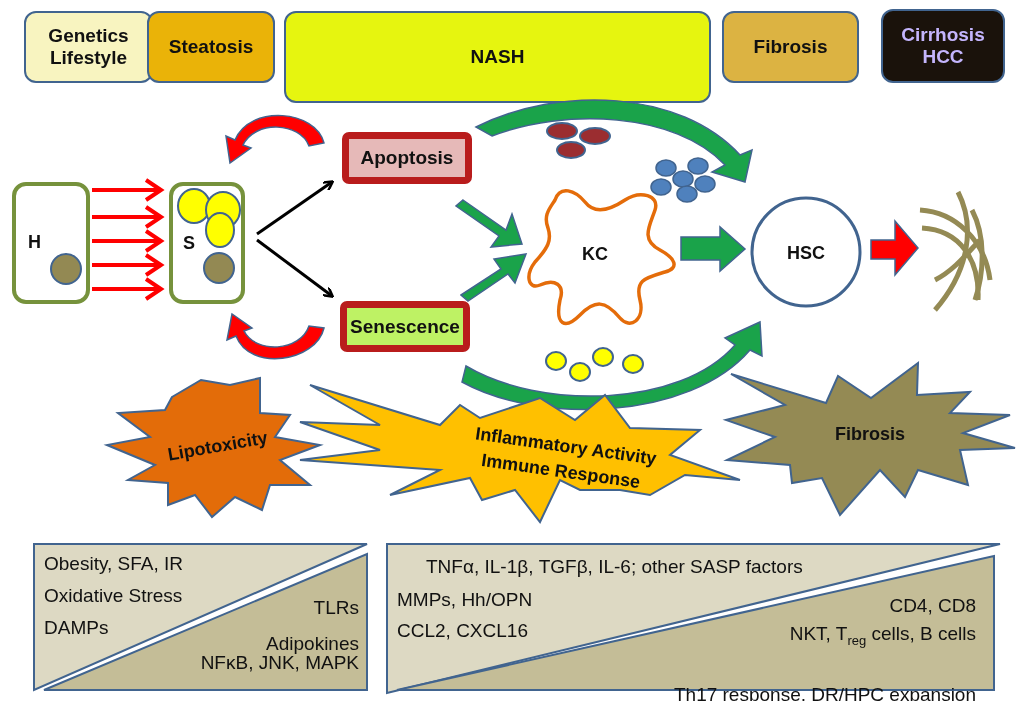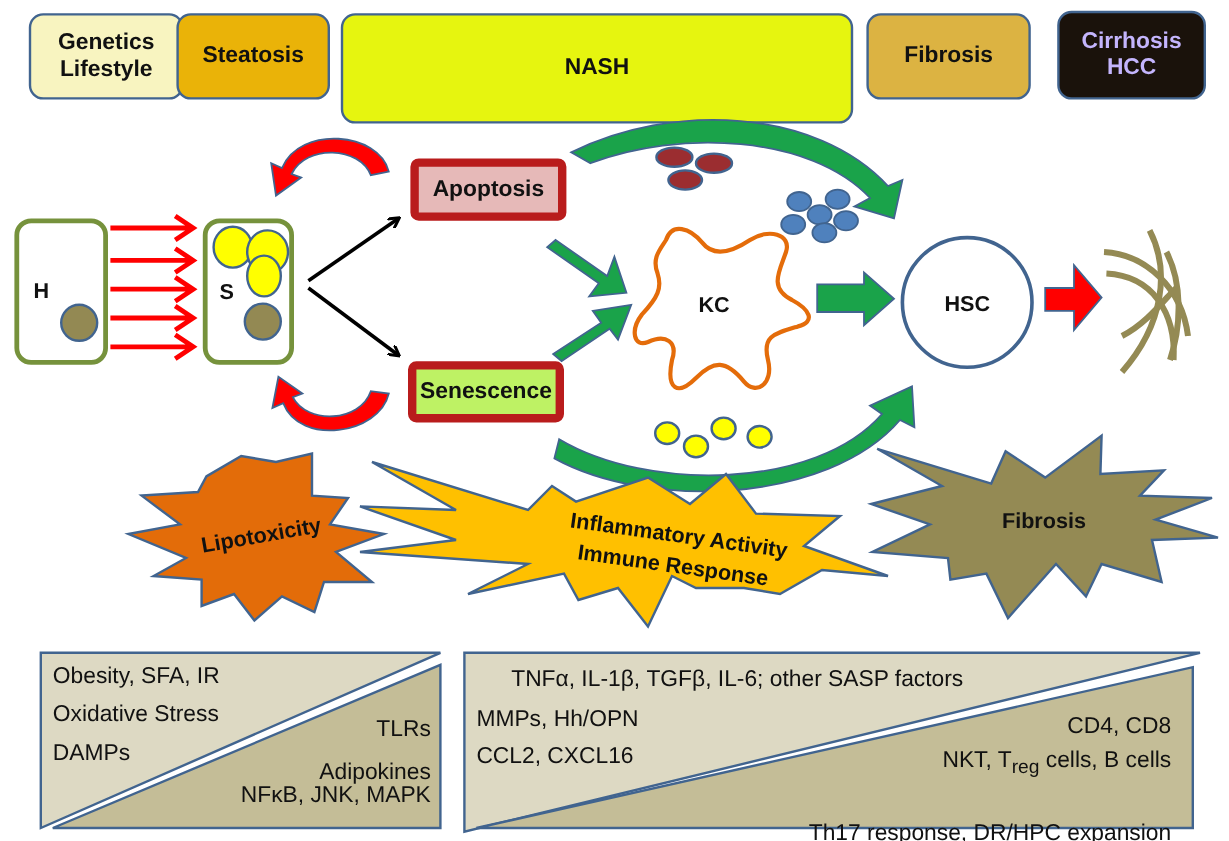--- a/index.html
+++ b/index.html
@@ -7,21 +7,21 @@
          font-family:"Liberation Sans", "DejaVu Sans", sans-serif; }
   svg { position:absolute; left:0; top:0; }
   .lbl { font-family:"Liberation Sans", "DejaVu Sans", sans-serif; font-weight:bold; fill:#111; }
   .stage-box { position:absolute; box-sizing:border-box; border:2.5px solid #41648f; border-radius:12px;
                display:flex; align-items:center; justify-content:center; text-align:center;
                font-weight:bold; font-size:19px; line-height:22px; color:#111; }
   .proc-box { position:absolute; box-sizing:border-box; border:7px solid #b91c1c; border-radius:7px;
               display:flex; align-items:center; justify-content:center; font-weight:bold; font-size:19px; color:#111; }
   .tbl-text { position:absolute; font-weight:normal; font-size:19px; line-height:23px; color:#111; white-space:nowrap; }
   .right { text-align:right; }
-  sub { font-size:16px; }
+  sub { font-size:13px; }
 </style>
 </head>
 <body>
 
 <div class="stage-box" style="left:24px;top:11px;width:129px;height:72px;background:#f8f4c0;">
   <div>
       <div>Genetics</div>
       <div>Lifestyle</div>
     </div>
 </div>

